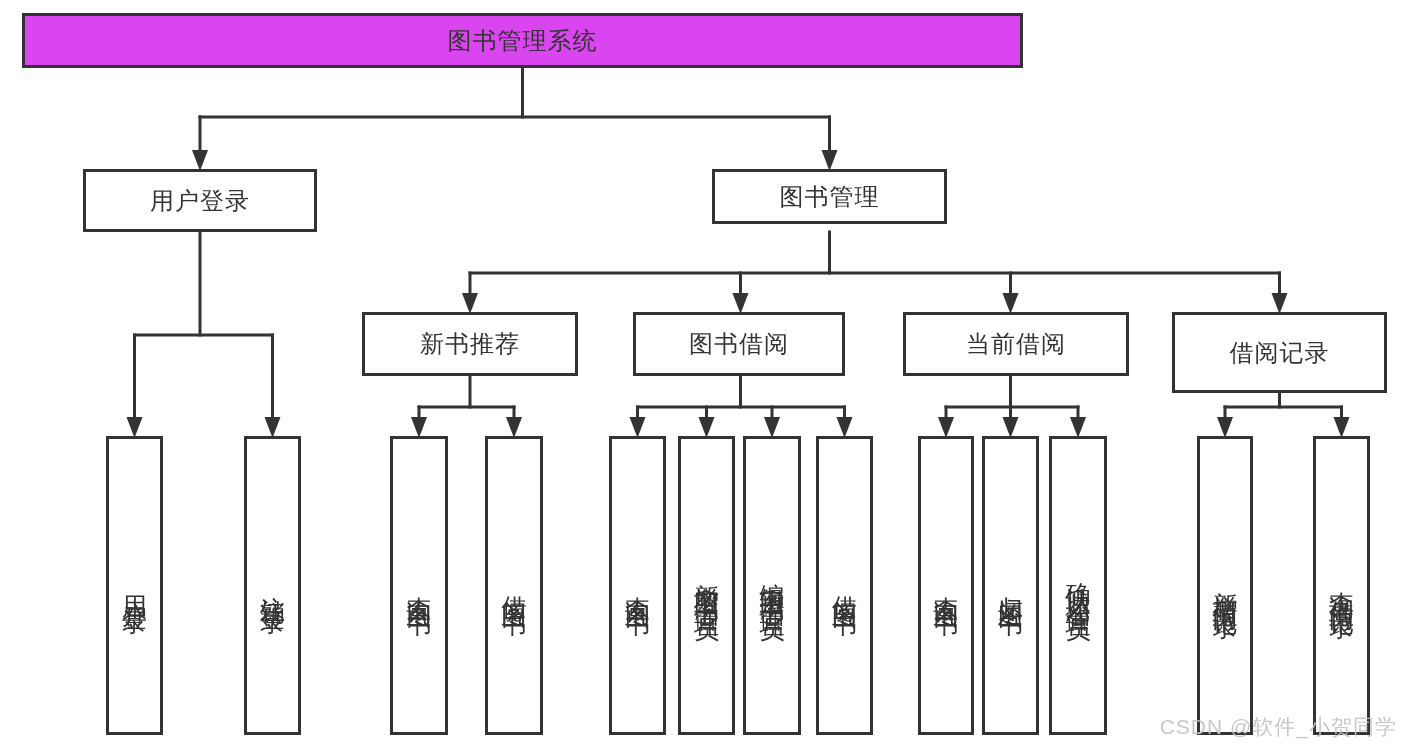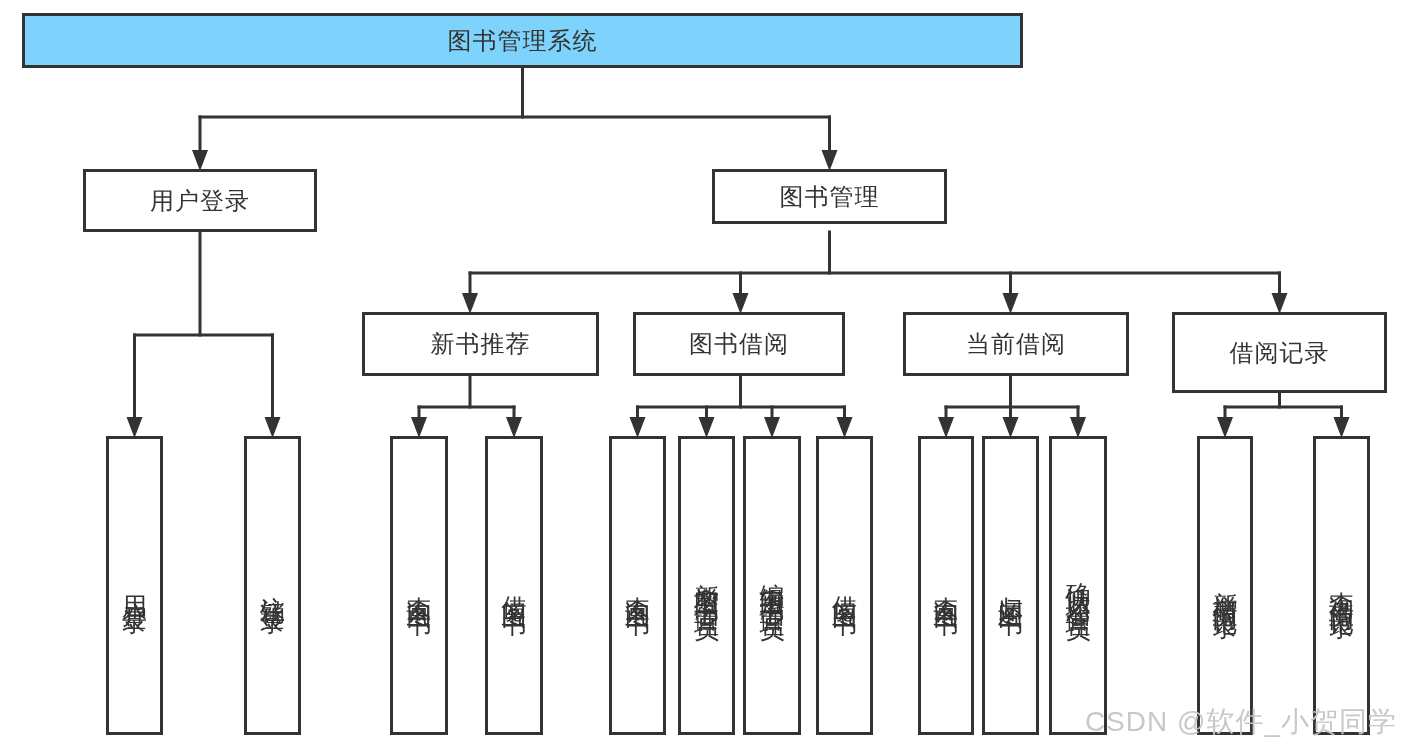--- a/index.html
+++ b/index.html
@@ -43,21 +43,21 @@
     writing-mode: vertical-rl;
     text-orientation: mixed;
     font-size: 25px;
     letter-spacing: 5px;
     line-height: 1;
   }
   .watermark {
     position: absolute;
     right: 8px;
     bottom: 6px;
-    font-size: 28px;
+    font-size: 21px;
     letter-spacing: 1px;
     color: rgba(197, 197, 199, 0.95);
     z-index: 10;
     white-space: nowrap;
   }
 </style>
 </head>
 <body>
 
 <div class="canvas">
@@ -123,24 +123,24 @@
       <g>
         <line x1="1279.5" y1="376" x2="1279.5" y2="407" stroke="#333333" stroke-width="3" stroke-linecap="square"></line>
         <line x1="1225" y1="407" x2="1341.5" y2="407" stroke="#333333" stroke-width="3" stroke-linecap="square"></line>
         <line x1="1225" y1="407" x2="1225" y2="424" stroke="#333333" stroke-width="3" stroke-linecap="square"></line>
         <polygon points="1217,417 1233,417 1225,438" fill="#333333"></polygon>
         <line x1="1341.5" y1="407" x2="1341.5" y2="424" stroke="#333333" stroke-width="3" stroke-linecap="square"></line>
         <polygon points="1333.5,417 1349.5,417 1341.5,438" fill="#333333"></polygon>
       </g>
     </svg>
   <div id="nodes">
-      <div class="node h" style="left: 22px; top: 13px; width: 1001px; height: 55px; border-color: rgb(51, 51, 51); color: rgb(51, 51, 51); background: #7dd3fc;">图书管理系统</div>
+      <div class="node h" style="left: 22px; top: 13px; width: 1001px; height: 55px; border-color: rgb(51, 51, 51); color: rgb(51, 51, 51); background: #d946ef;">图书管理系统</div>
       <div class="node h" style="left: 83px; top: 169px; width: 234px; height: 63px; border-color: rgb(51, 51, 51); color: rgb(51, 51, 51); background: rgb(255, 255, 255);">用户登录</div>
       <div class="node h" style="left: 712px; top: 169px; width: 235px; height: 55px; border-color: rgb(51, 51, 51); color: rgb(51, 51, 51); background: rgb(255, 255, 255);">图书管理</div>
-      <div class="node h" style="left: 362px; top: 312px; width: 237px; height: 64px; border-color: rgb(51, 51, 51); color: rgb(51, 51, 51); background: rgb(255, 255, 255);">新书推荐</div>
+      <div class="node h" style="left: 362px; top: 312px; width: 216px; height: 64px; border-color: rgb(51, 51, 51); color: rgb(51, 51, 51); background: rgb(255, 255, 255);">新书推荐</div>
       <div class="node h" style="left: 633px; top: 312px; width: 212px; height: 64px; border-color: rgb(51, 51, 51); color: rgb(51, 51, 51); background: rgb(255, 255, 255);">图书借阅</div>
       <div class="node h" style="left: 903px; top: 312px; width: 226px; height: 64px; border-color: rgb(51, 51, 51); color: rgb(51, 51, 51); background: rgb(255, 255, 255);">当前借阅</div>
       <div class="node h" style="left: 1172px; top: 312px; width: 215px; height: 81px; border-color: rgb(51, 51, 51); color: rgb(51, 51, 51); background: rgb(255, 255, 255);">借阅记录</div>
       <div class="node v" style="left: 106px; top: 436px; width: 57px; height: 299px; border-color: rgb(51, 51, 51); color: rgb(51, 51, 51); background: rgb(255, 255, 255);">用户登录</div>
       <div class="node v" style="left: 244px; top: 436px; width: 57px; height: 299px; border-color: rgb(51, 51, 51); color: rgb(51, 51, 51); background: rgb(255, 255, 255);">注销登录</div>
       <div class="node v" style="left: 390px; top: 436px; width: 58px; height: 299px; border-color: rgb(51, 51, 51); color: rgb(51, 51, 51); background: rgb(255, 255, 255);">查询图书</div>
       <div class="node v" style="left: 485px; top: 436px; width: 58px; height: 299px; border-color: rgb(51, 51, 51); color: rgb(51, 51, 51); background: rgb(255, 255, 255);">借阅图书</div>
       <div class="node v" style="left: 609px; top: 436px; width: 57px; height: 299px; border-color: rgb(51, 51, 51); color: rgb(51, 51, 51); background: rgb(255, 255, 255);">查询图书</div>
       <div class="node v" style="left: 678px; top: 436px; width: 57px; height: 299px; border-color: rgb(51, 51, 51); color: rgb(51, 51, 51); background: rgb(255, 255, 255);">新增图书（管理员）</div>
       <div class="node v" style="left: 743px; top: 436px; width: 58px; height: 299px; border-color: rgb(51, 51, 51); color: rgb(51, 51, 51); background: rgb(255, 255, 255);">编辑图书（管理员）</div>

